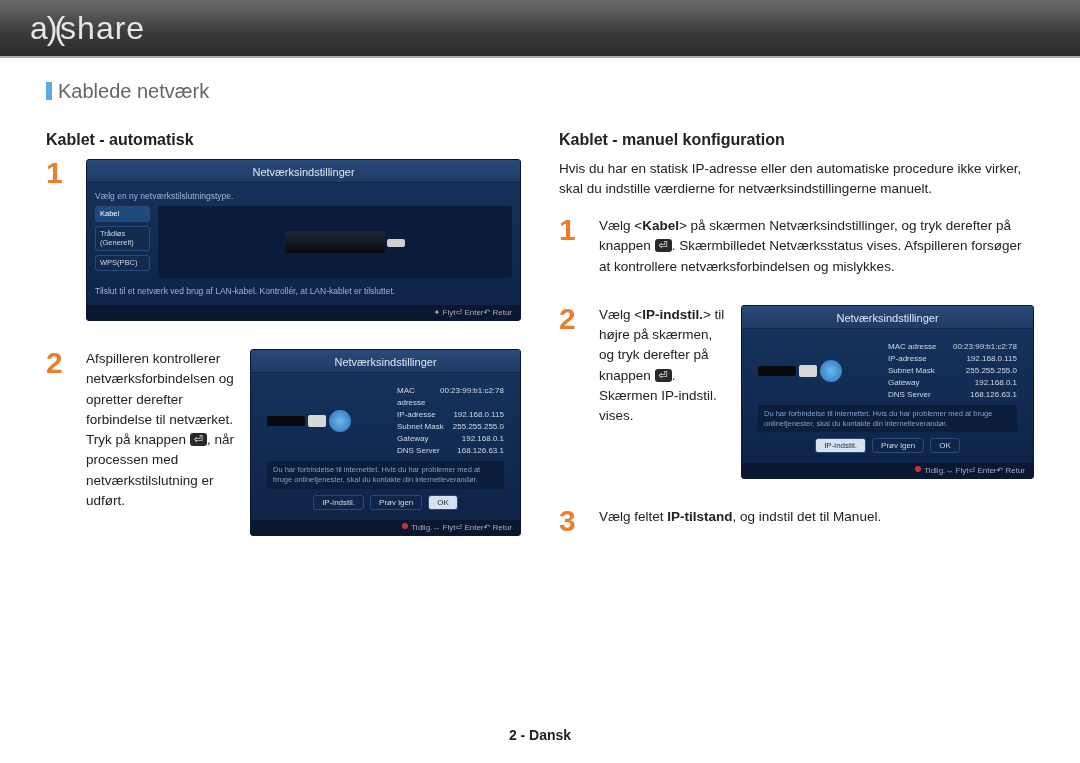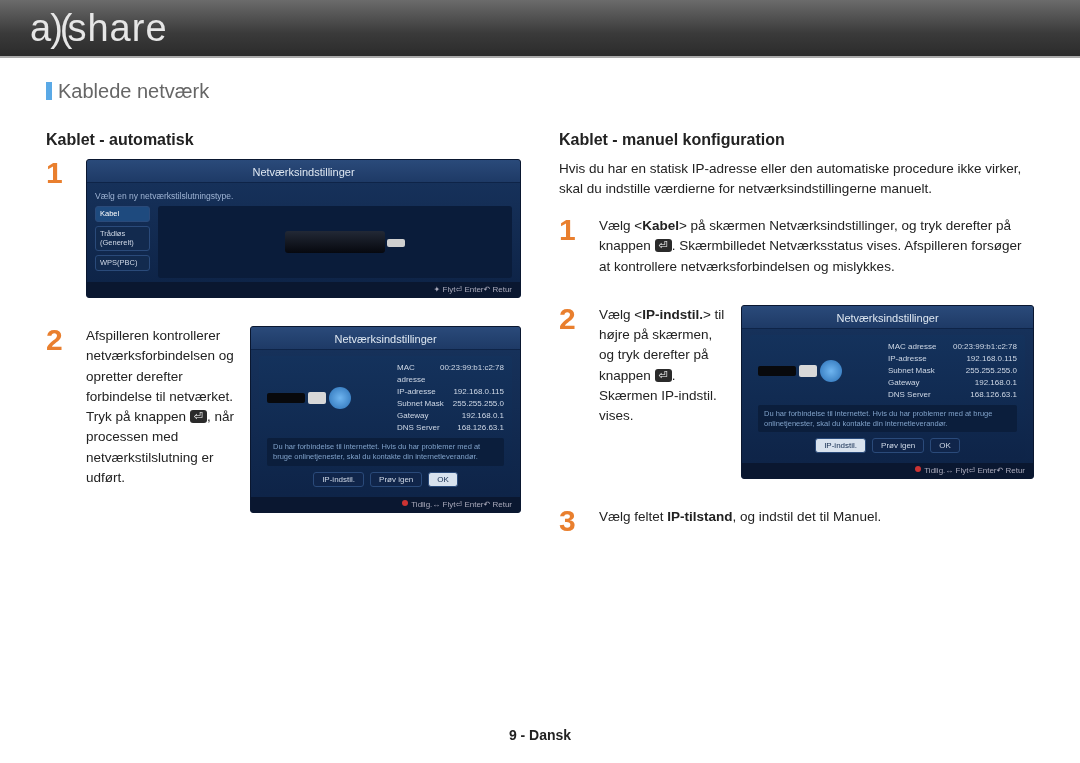--- a/index.html
+++ b/index.html
@@ -16,21 +16,21 @@
     width: 100%;
     height: 58px;
     background: linear-gradient(#6b6b6b, #3a3a3a 60%, #2b2b2b);
     display: flex;
     align-items: center;
     padding-left: 30px;
     border-bottom: 2px solid #aaa;
   }
   .brand {
     color: #e6e6e6;
-    font-size: 38px;
+    font-size: 32px;
     letter-spacing: 1px;
     font-weight: 300;
   }
   .brand .paren { font-weight: 300; letter-spacing: -3px; margin: 0 -2px; }
   .page {
     padding: 14px 46px 0 46px;
   }
   .section-title {
     font-size: 20px;
     color: #666;
@@ -168,20 +168,21 @@
                 <div class="net-item sel">Kabel</div>
                 <div class="net-item">Trådløs (Generelt)</div>
                 <div class="net-item">WPS(PBC)</div>
               </div>
               <div class="net-preview">
                 <div class="device">
                     <div class="cable"></div>
                   </div>
               </div>
             </div>
+            <div class="shot-hint" style="margin-top:6px;">Tilslut til et netværk ved brug af LAN-kabel. Kontrollér, at LAN-kablet er tilsluttet.</div>
           </div>
           <div class="shot-footer">
             <span class="f-item">✦ <span>Flyt</span></span>
             <span class="f-item">⏎ <span>Enter</span></span>
             <span class="f-item">↶ <span>Retur</span></span>
           </div>
         </div>
       </div>
 
       <div class="step">
@@ -313,13 +314,13 @@
         <div class="step-num">3</div>
         <div class="step-text-wide">
           <span>Vælg feltet </span><b>IP-tilstand</b><span>, og indstil det til Manuel.</span>
         </div>
       </div>
     </div>
 
   </div>
 </div>
 
-<div class="page-footer">9 - Dansk</div>
+<div class="page-footer">2 - Dansk</div>
 
 </body></html>

